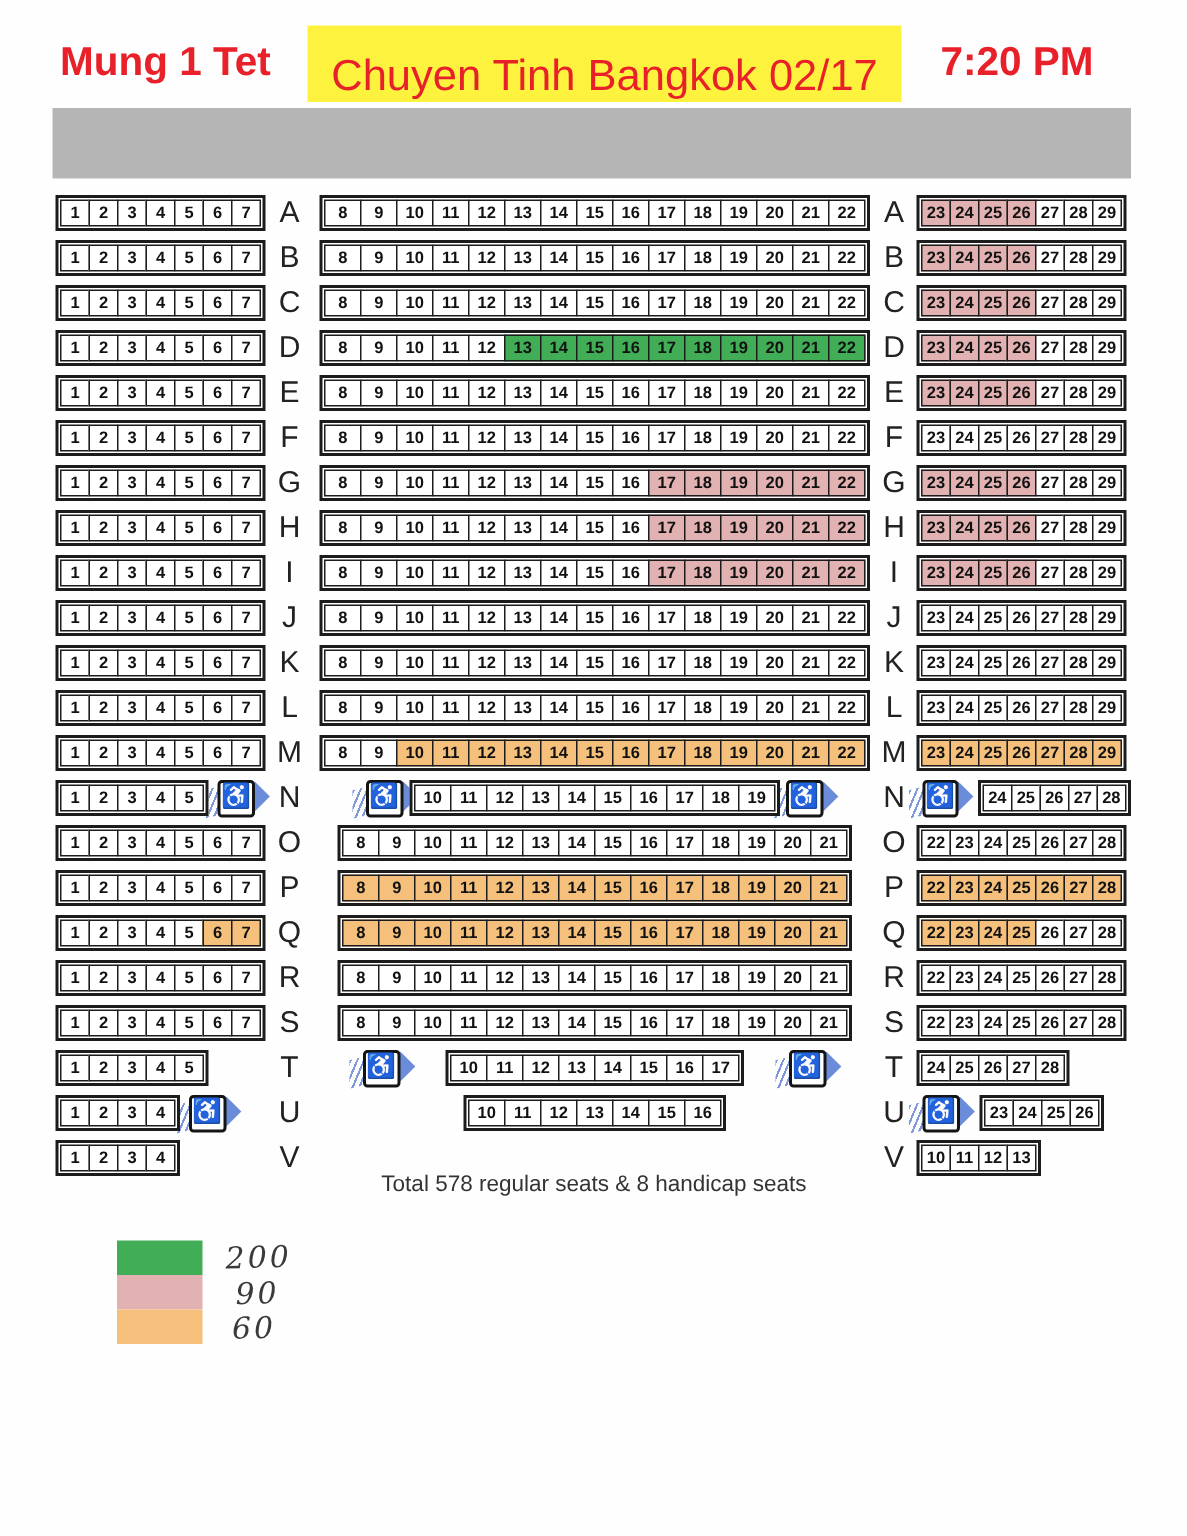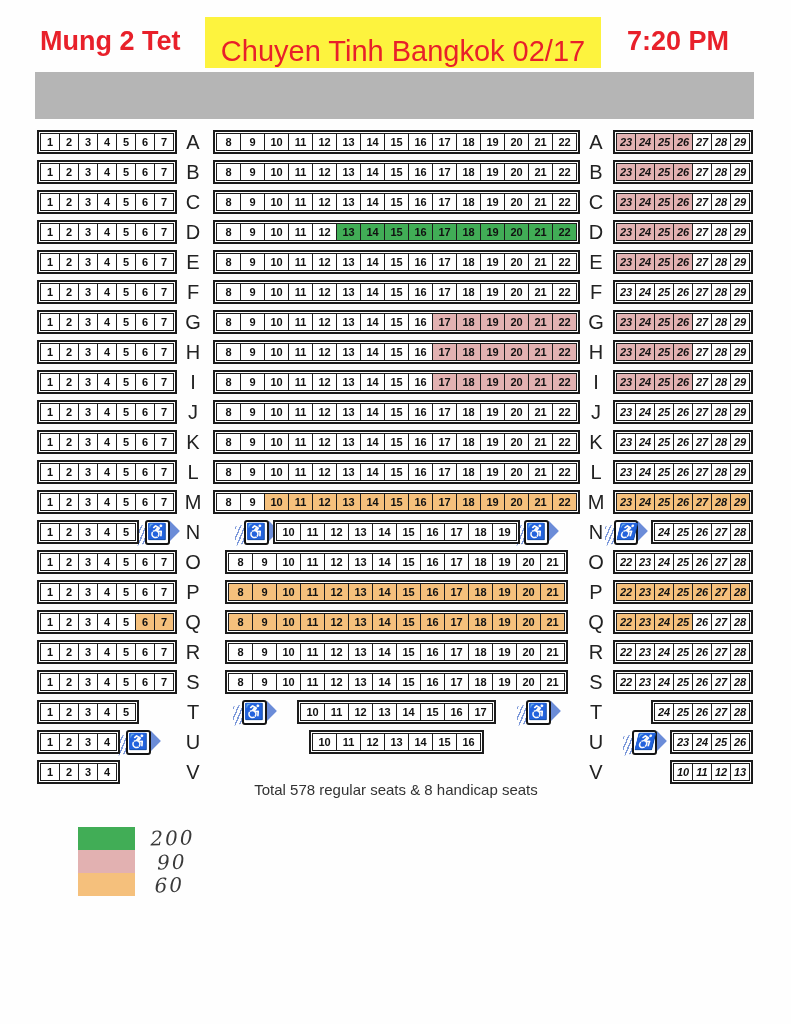--- a/index.html
+++ b/index.html
@@ -16,21 +16,21 @@
   
   #stage{position:absolute;left:35px;top:72px;width:719px;height:47px;}
   
   #seatmap{position:absolute;left:0;top:0;width:791px;}
   .row{position:absolute;left:0;width:791px;height:30px;}
   .zone{position:absolute;top:0;height:30px;display:flex;align-items:center;}
   .zl{left:37px;width:150px;justify-content:flex-start;}
   .ll{left:180px;width:26px;justify-content:center;}
   .lr{left:583px;width:26px;justify-content:center;}
   .zm{left:208px;width:377px;justify-content:center;}
-  .zr{left:611px;width:142px;justify-content:flex-end;font-style:italic;}
+  .zr{left:611px;width:142px;}
   .rowletter{font-size:20px;color:#222;line-height:1;}
   .grp{display:flex;border:2px solid #1c1c1c;padding:1px;background:#fff;}
   .seat{
     width:18px;height:16px;border:1px solid #1c1c1c;margin-left:-1px;
     display:flex;align-items:center;justify-content:center;
     font-size:11px;font-weight:bold;color:#111;background:#fff;
   }
   .seat:first-child{margin-left:0;}
   .zm .seat{width:23px;}
   
@@ -60,21 +60,21 @@
   #legend .labels{display:flex;flex-direction:column;margin-left:16px;transform:rotate(-1.5deg);}
   .price{font-family:"DejaVu Serif", serif;font-style:italic;font-size:20px;line-height:23.5px;
     color:#3a3a3a;letter-spacing:2px;}
   .price.p1{padding-left:6px;}
   .price.p2{padding-left:3px;}
 </style>
 </head>
 <body>
 
 <div id="page">
-  <div id="brand" style="color: rgb(232, 32, 42);">Mung 2 Tet</div>
+  <div id="brand" style="color: rgb(232, 32, 42);">Mung 1 Tet</div>
   <div id="title-band" style="background: rgb(253, 243, 62);">
     <span id="title" style="color: rgb(232, 32, 42);">Chuyen Tinh Bangkok 02/17</span>
   </div>
   <div id="time" style="color: rgb(232, 32, 42);">7:20 PM</div>
 
   <div id="stage" style="background: rgb(181, 181, 181);"></div>
 
   <div id="seatmap">
       <div class="row row-A" style="top: 127px;">
         <div class="zone zl">

